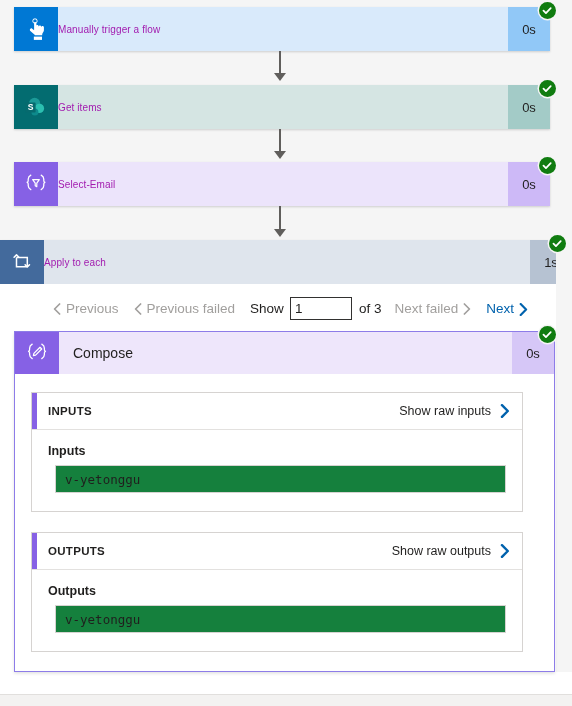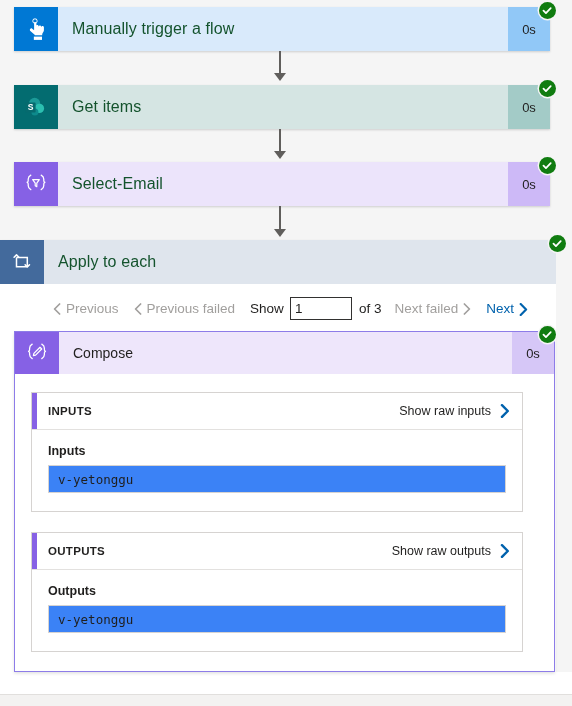--- a/index.html
+++ b/index.html
@@ -30,23 +30,22 @@
     width: 44px;
     min-width: 44px;
     display: flex;
     align-items: center;
     justify-content: center;
   }
   .card .title {
     flex: 1 1 auto;
     display: flex;
     align-items: center;
-    padding-left: 14px;
-    font-size: 16px;
-    color: #14532d;
+    font-size: 10px;
+    color: #a21caf;
     letter-spacing: .1px;
     overflow: hidden;
     white-space: nowrap;
   }
   .card .duration {
     width: 42px;
     min-width: 42px;
     display: flex;
     align-items: center;
     justify-content: center;
@@ -182,28 +181,29 @@
   }
   .io-body { padding: 14px 16px 18px 16px; }
   .io-body .field-label {
     font-size: 12.5px;
     font-weight: bold;
     color: #201f1e;
     margin-bottom: 7px;
   }
   .io-body .field-value {
     border: 1px solid #d6d3d1;
-    background: #3b82f6;
+    background: #15803d;
     height: 28px;
     display: flex;
     align-items: center;
     padding: 0 9px;
     font-family: "DejaVu Sans Mono", monospace;
     font-size: 12.5px;
     color: #201f1e;
+    margin-left: 7px;
   }
 
   #bottom-strip {
     position: absolute;
     left: 0; top: 672px;
     width: 572px; height: 23px;
     background: #fff;
     border-bottom: 1px solid #e1dfdd;
   }
   #bottom-filler {
@@ -289,20 +289,21 @@
   <div class="card" id="card-3" style="left:0px; top:240px; width:572px; background:#dfe5ed;">
     <div class="icon-box" style="background:#436a9c;">
       <svg width="24" height="22" viewBox="0 0 24 22" aria-hidden="true">
         <path d="M6.5 6.5h10.8v9.3" stroke="#ffffff" stroke-width="1.5" fill="none"></path>
         <path d="M17.3 15.8H6.5V6.6" stroke="#ffffff" stroke-width="1.5" fill="none"></path>
         <path d="M6.5 7.3l-2.4 2.4M6.5 7.3l2.4 2.4" stroke="#ffffff" stroke-width="1.5" fill="none" stroke-linecap="round" transform="translate(0,-3.4)"></path>
         <path d="M17.3 14.9l-2.2 2.2M17.3 14.9l2.2 2.2" stroke="#ffffff" stroke-width="1.5" fill="none" stroke-linecap="round" transform="translate(0,-1.2) rotate(180 17.3 16)"></path>
       </svg>
     </div>
     <div class="title">Apply to each</div>
+    <div class="duration" style="background:#b6c2d2;">1s</div>
   </div>
   <div class="status-badge" style="left:549px; top:235px;">
     <svg width="11" height="11" viewBox="0 0 12 12">
         <path d="M1.6 6.1l2.7 2.8 5.2-5.4" stroke="#ffffff" stroke-width="1.9" fill="none" stroke-linecap="round" stroke-linejoin="round"></path>
       </svg>
   </div>
 
   <div style="position:absolute; left:0; top:284px; width:572px; height:411px; background:#ffffff;"></div>
 
   <div class="pager" style="left:53px; top:297px;">

